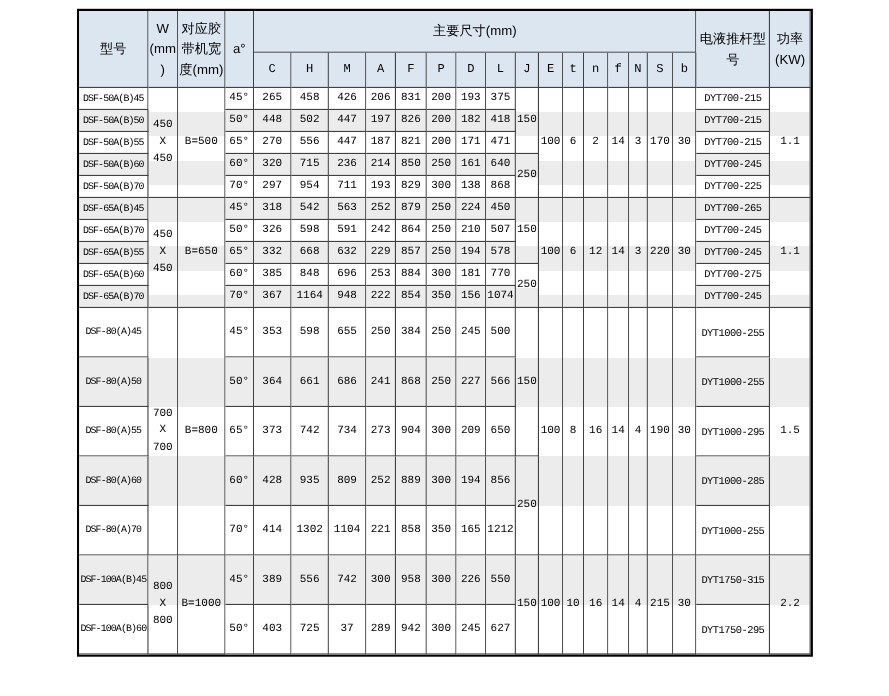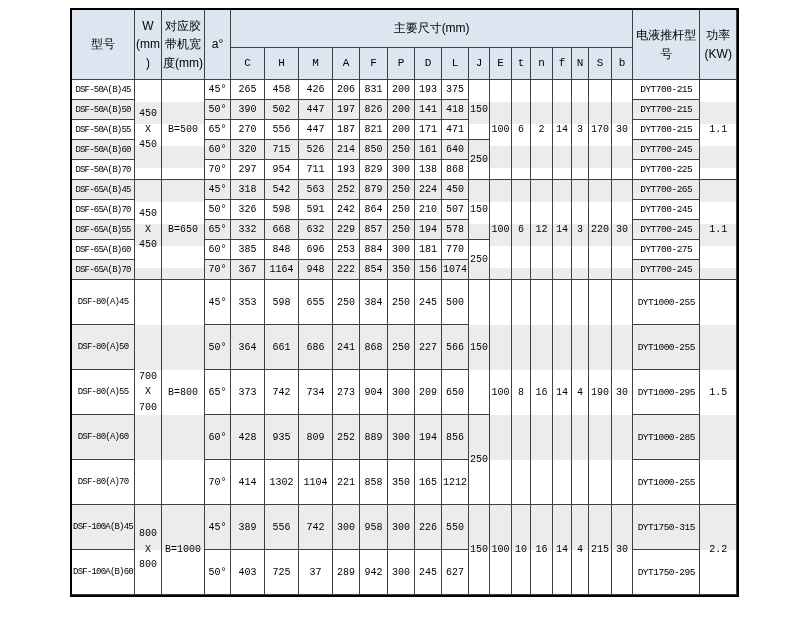--- a/index.html
+++ b/index.html
@@ -140,27 +140,27 @@
       <td rowspan="5" class="sw22">14</td>
       <td rowspan="5" class="sw22">3</td>
       <td rowspan="5" class="sw22">170</td>
       <td rowspan="5" class="sw22">30</td>
       <td class="pusher w">DYT700-215</td>
       <td rowspan="5" class="sw22">1.1</td>
     </tr>
     <tr class="h22">
       <td class="model g">DSF-50A(B)50</td>
       <td class="g">50°</td>
-      <td class="g">390</td>
+      <td class="g">448</td>
       <td class="g">502</td>
       <td class="g">447</td>
       <td class="g">197</td>
       <td class="g">826</td>
       <td class="g">200</td>
-      <td class="g">141</td>
+      <td class="g">182</td>
       <td class="g">418</td>
       <td class="pusher g">DYT700-215</td>
     </tr>
     <tr class="h22">
       <td class="model w">DSF-50A(B)55</td>
       <td class="w">65°</td>
       <td class="w">270</td>
       <td class="w">556</td>
       <td class="w">447</td>
       <td class="w">187</td>
@@ -168,21 +168,21 @@
       <td class="w">200</td>
       <td class="w">171</td>
       <td class="w">471</td>
       <td class="pusher w">DYT700-215</td>
     </tr>
     <tr class="h22">
       <td class="model g">DSF-50A(B)60</td>
       <td class="g">60°</td>
       <td class="g">320</td>
       <td class="g">715</td>
-      <td class="g">526</td>
+      <td class="g">236</td>
       <td class="g">214</td>
       <td class="g">850</td>
       <td class="g">250</td>
       <td class="g">161</td>
       <td class="g">640</td>
       <td rowspan="2" class="sg22">250</td>
       <td class="pusher g">DYT700-245</td>
     </tr>
     <tr class="h22">
       <td class="model w">DSF-50A(B)70</td>

